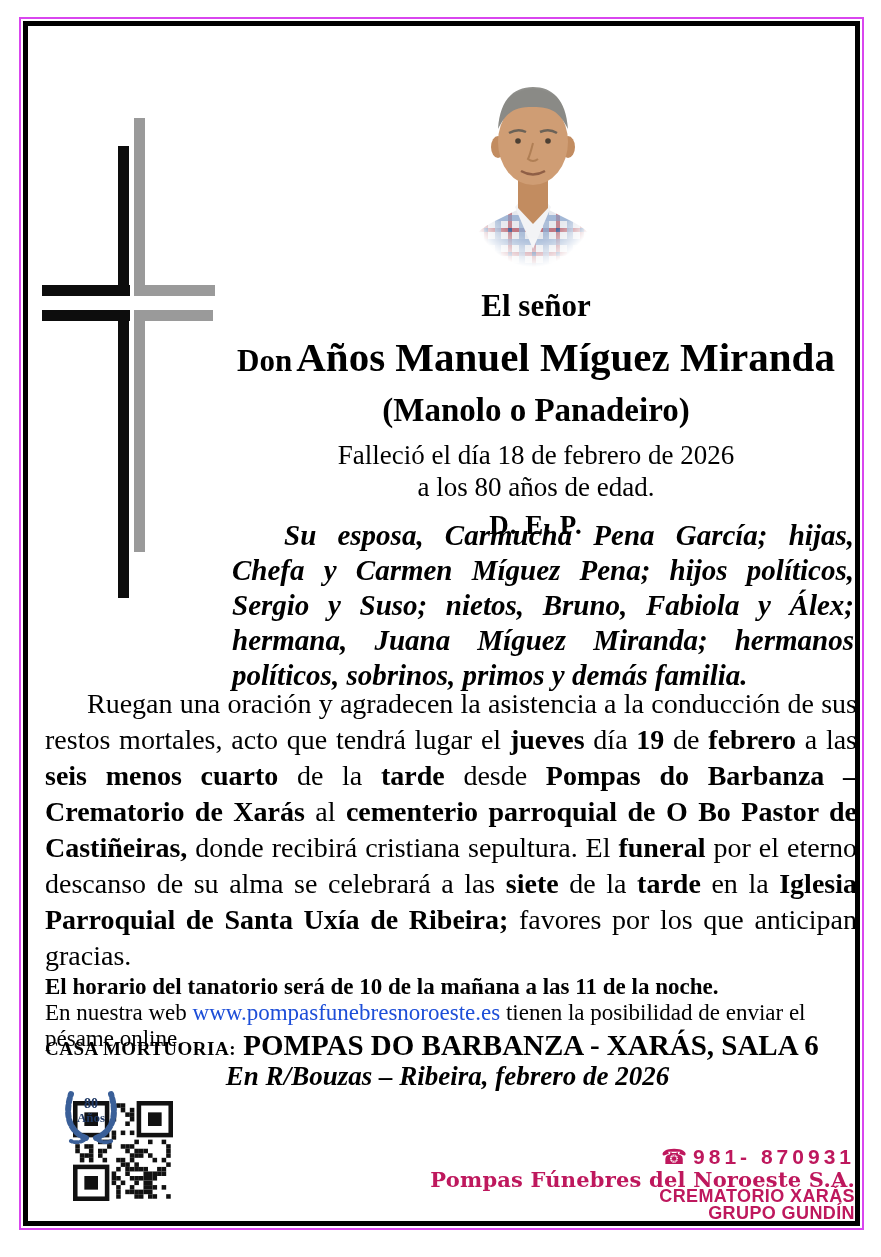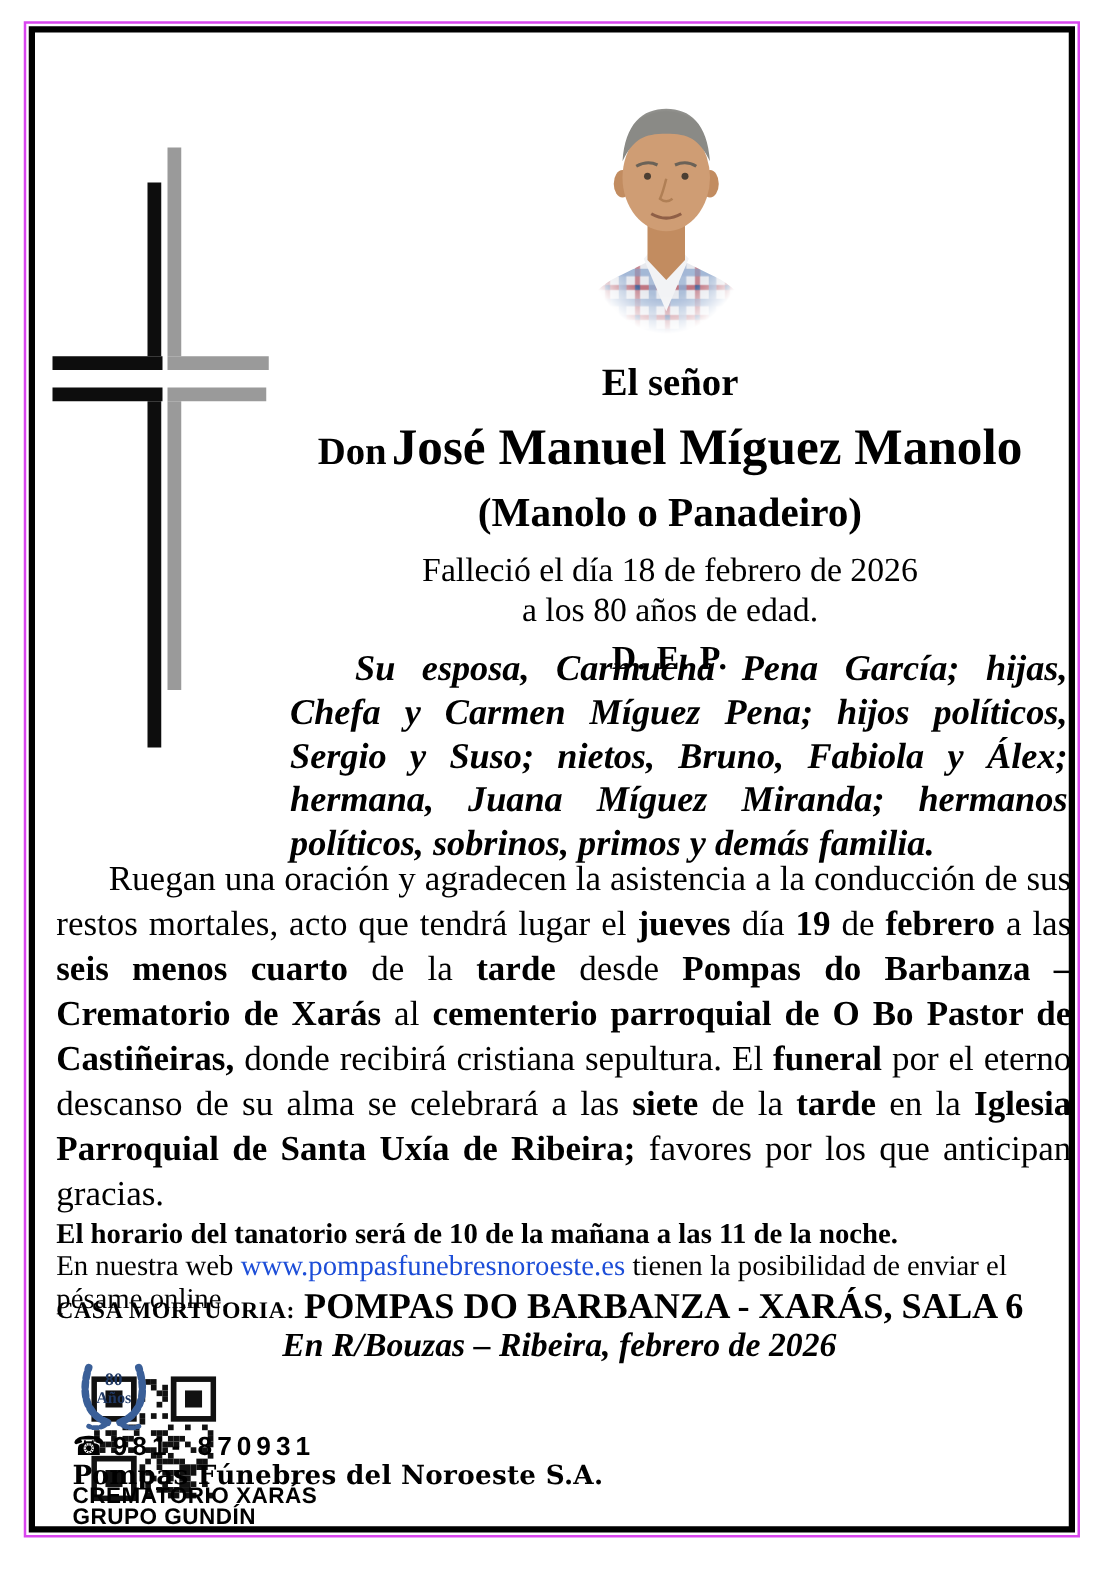--- a/index.html
+++ b/index.html
@@ -51,21 +51,21 @@
   .mortuary-label { font-size:19px; font-weight:bold; letter-spacing:.5px; }
   .mortuary-value { font-size:29px; font-weight:bold; }
   .place-date-line { position:absolute; left:17px; top:1035px; width:805px; text-align:center;
                      font-size:27px; font-weight:bold; font-style:italic; color:#000; }
 
   
   .qr { position:absolute; left:45px; top:1075px; width:100px; height:100px; }
   .qr svg { width:100%; height:100%; display:block; }
   .wreath-badge { position:absolute; left:30px; right:0; top:1056px; }
   .wreath-badge svg { width:66px; height:62px; }
-  .footer-line { position:absolute; left:30px; right:0; text-align:left; color:#000000;
+  .footer-line { position:absolute; left:30px; right:0; text-align:right; color:#be185d;
                  font-family:"Liberation Sans","DejaVu Sans",sans-serif; font-weight:bold; }
   .phone-line { top:1119px; font-size:21px; letter-spacing:4px; }
   .phone-line .phone-glyph { letter-spacing:0; margin-right:6px; }
   .company-line { top:1141px; font-size:21px; font-family:"DejaVu Serif","Liberation Serif",serif; letter-spacing:0.2px; }
   .crematorium-line { top:1160px; font-size:18px; letter-spacing:0.4px; }
   .group-line { top:1177px; font-size:18px; letter-spacing:0.4px; }
 </style>
 </head>
 <body>
 
@@ -108,21 +108,21 @@
         <path d="M93,85 q9,-4 17,1" stroke="#6b6257" stroke-width="2.5" fill="none"></path>
         <circle cx="71" cy="94" r="2.8" fill="#4c3f33"></circle>
         <circle cx="101" cy="94" r="2.8" fill="#4c3f33"></circle>
         <path d="M86,96 q-3,12 -5,16 q5,4 10,0" stroke="#b07f55" stroke-width="2" fill="none"></path>
         <path d="M74,124 q12,7 24,0" stroke="#8f5f46" stroke-width="2.5" fill="none"></path>
       </svg>
     </div>
 
     <div class="header-block">
       <div class="honorific">El señor</div>
-      <div class="name-line"><span class="don">Don</span> <span class="deceased-name">José Manuel Míguez Manolo</span></div>
+      <div class="name-line"><span class="don">Don</span> <span class="deceased-name">Años Manuel Míguez Miranda</span></div>
       <div class="nickname">(Manolo o Panadeiro)</div>
       <div class="death-line first">Falleció el día 18 de febrero de 2026</div>
       <div class="death-line">a los 80 años de edad.</div>
       <div class="dep">D. E. P.</div>
     </div>
 
     <div class="family-par">Su esposa, Carmucha Pena García; hijas, Chefa y Carmen Míguez Pena; hijos políticos, Sergio y Suso; nietos, Bruno, Fabiola y Álex; hermana, Juana Míguez Miranda; hermanos políticos, sobrinos, primos y demás familia.</div>
 
     <div class="main-par"><span>Ruegan una oración y agradecen la asistencia a la conducción de sus restos mortales, acto que tendrá lugar el </span><span class="b">jueves</span><span> día </span><span class="b">19</span><span> de </span><span class="b">febrero</span><span> a las </span><span class="b">seis menos cuarto</span><span> de la </span><span class="b">tarde</span><span> desde </span><span class="b">Pompas do Barbanza – Crematorio de Xarás</span><span> al </span><span class="b">cementerio parroquial de O Bo Pastor de Castiñeiras,</span><span> donde recibirá cristiana sepultura. El </span><span class="b">funeral</span><span> por el eterno descanso de su alma se celebrará a las </span><span class="b">siete</span><span> de la </span><span class="b">tarde</span><span> en la </span><span class="b">Iglesia Parroquial de Santa Uxía de Ribeira;</span><span> favores por los que anticipan gracias.</span></div>
 

